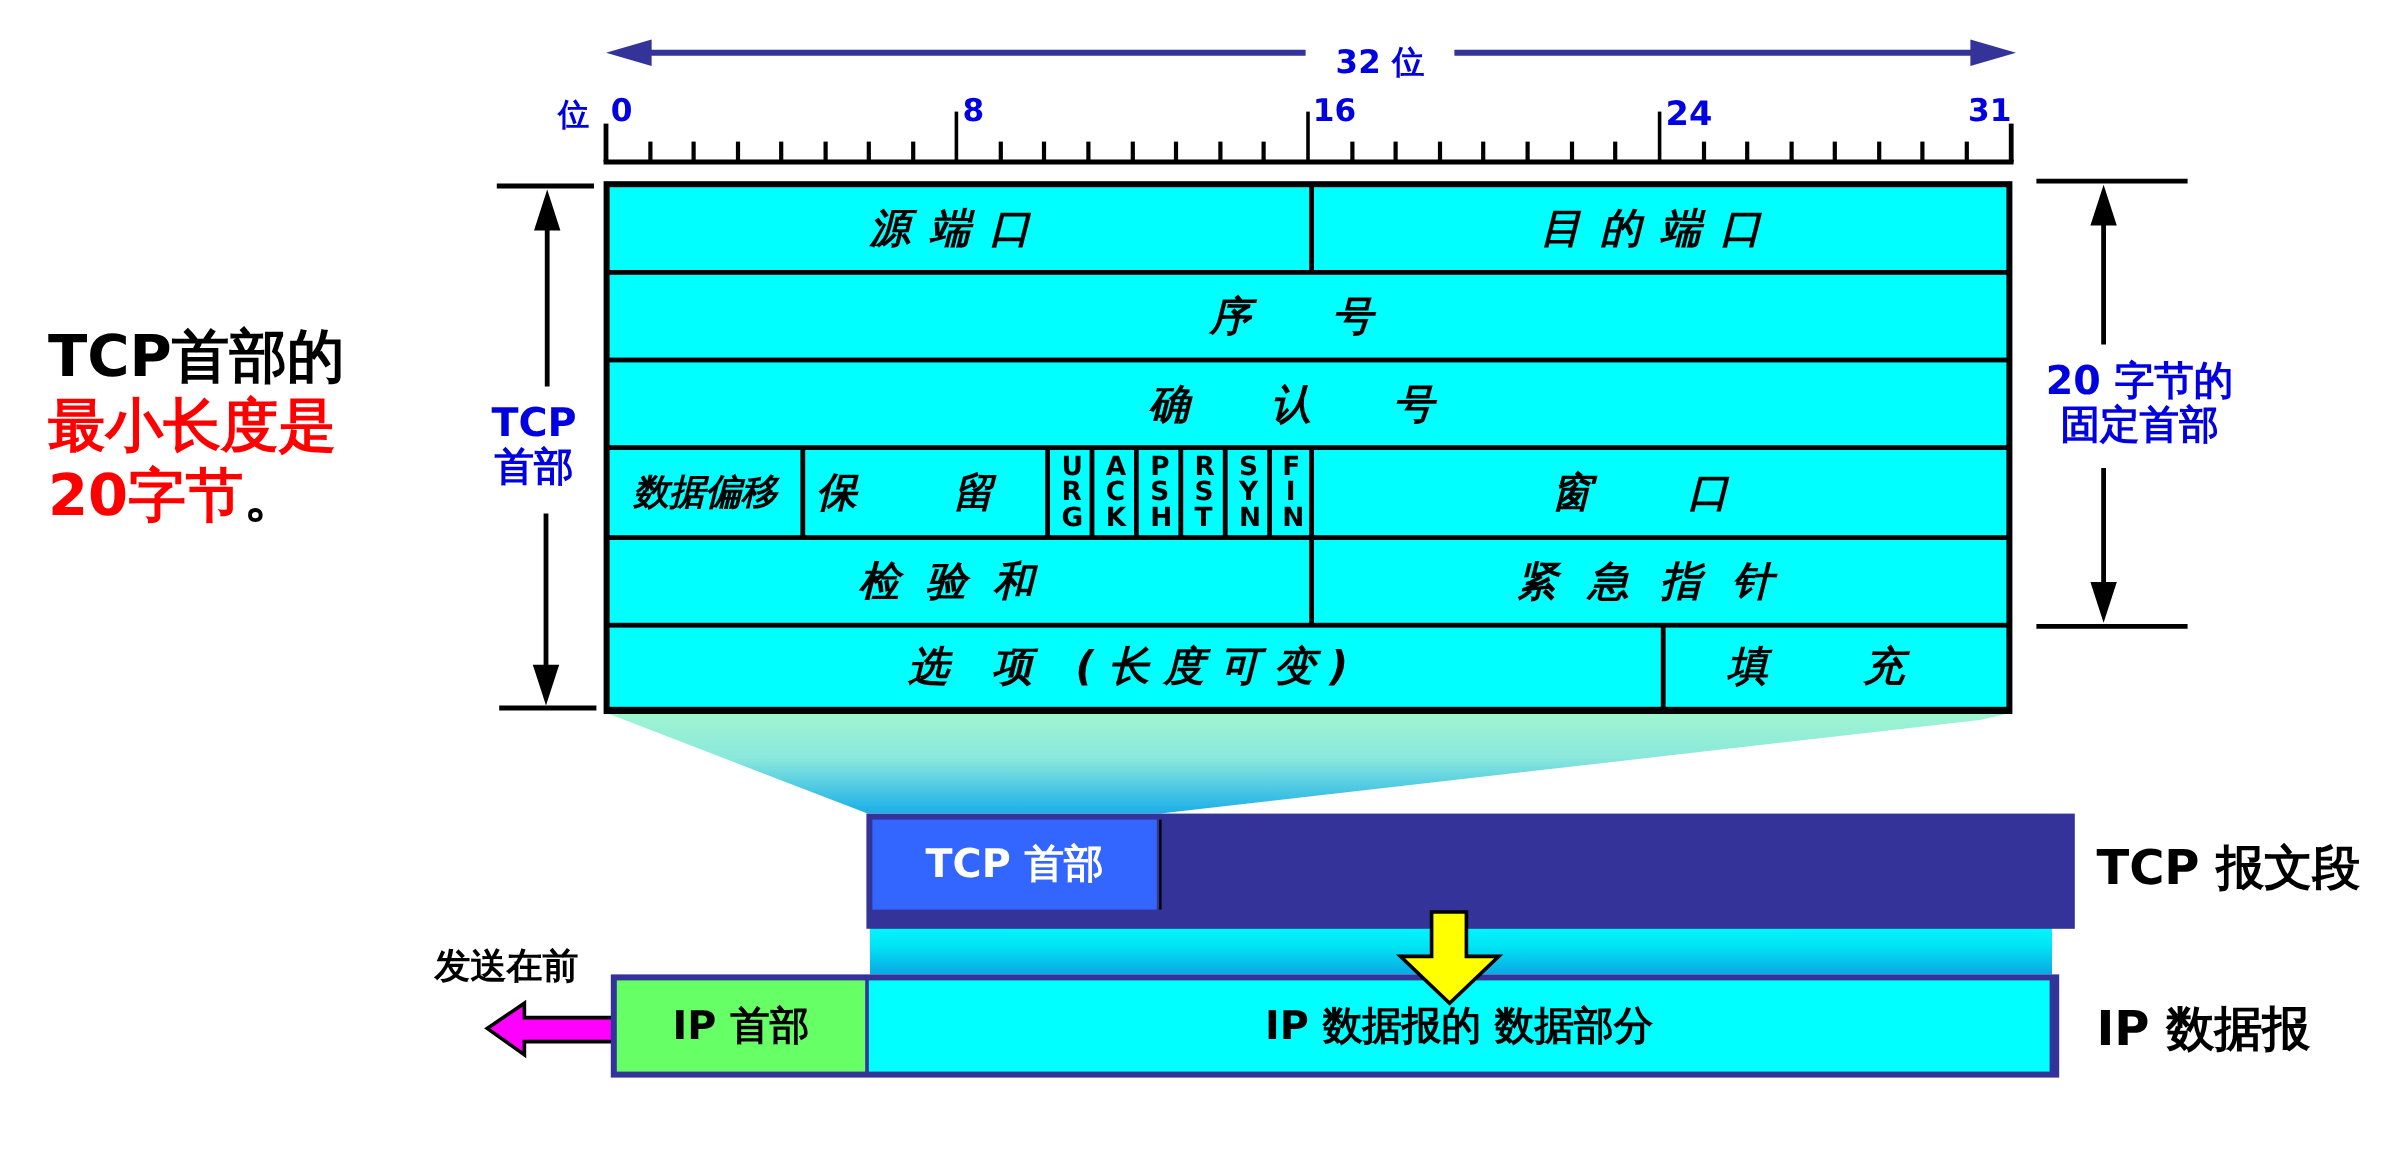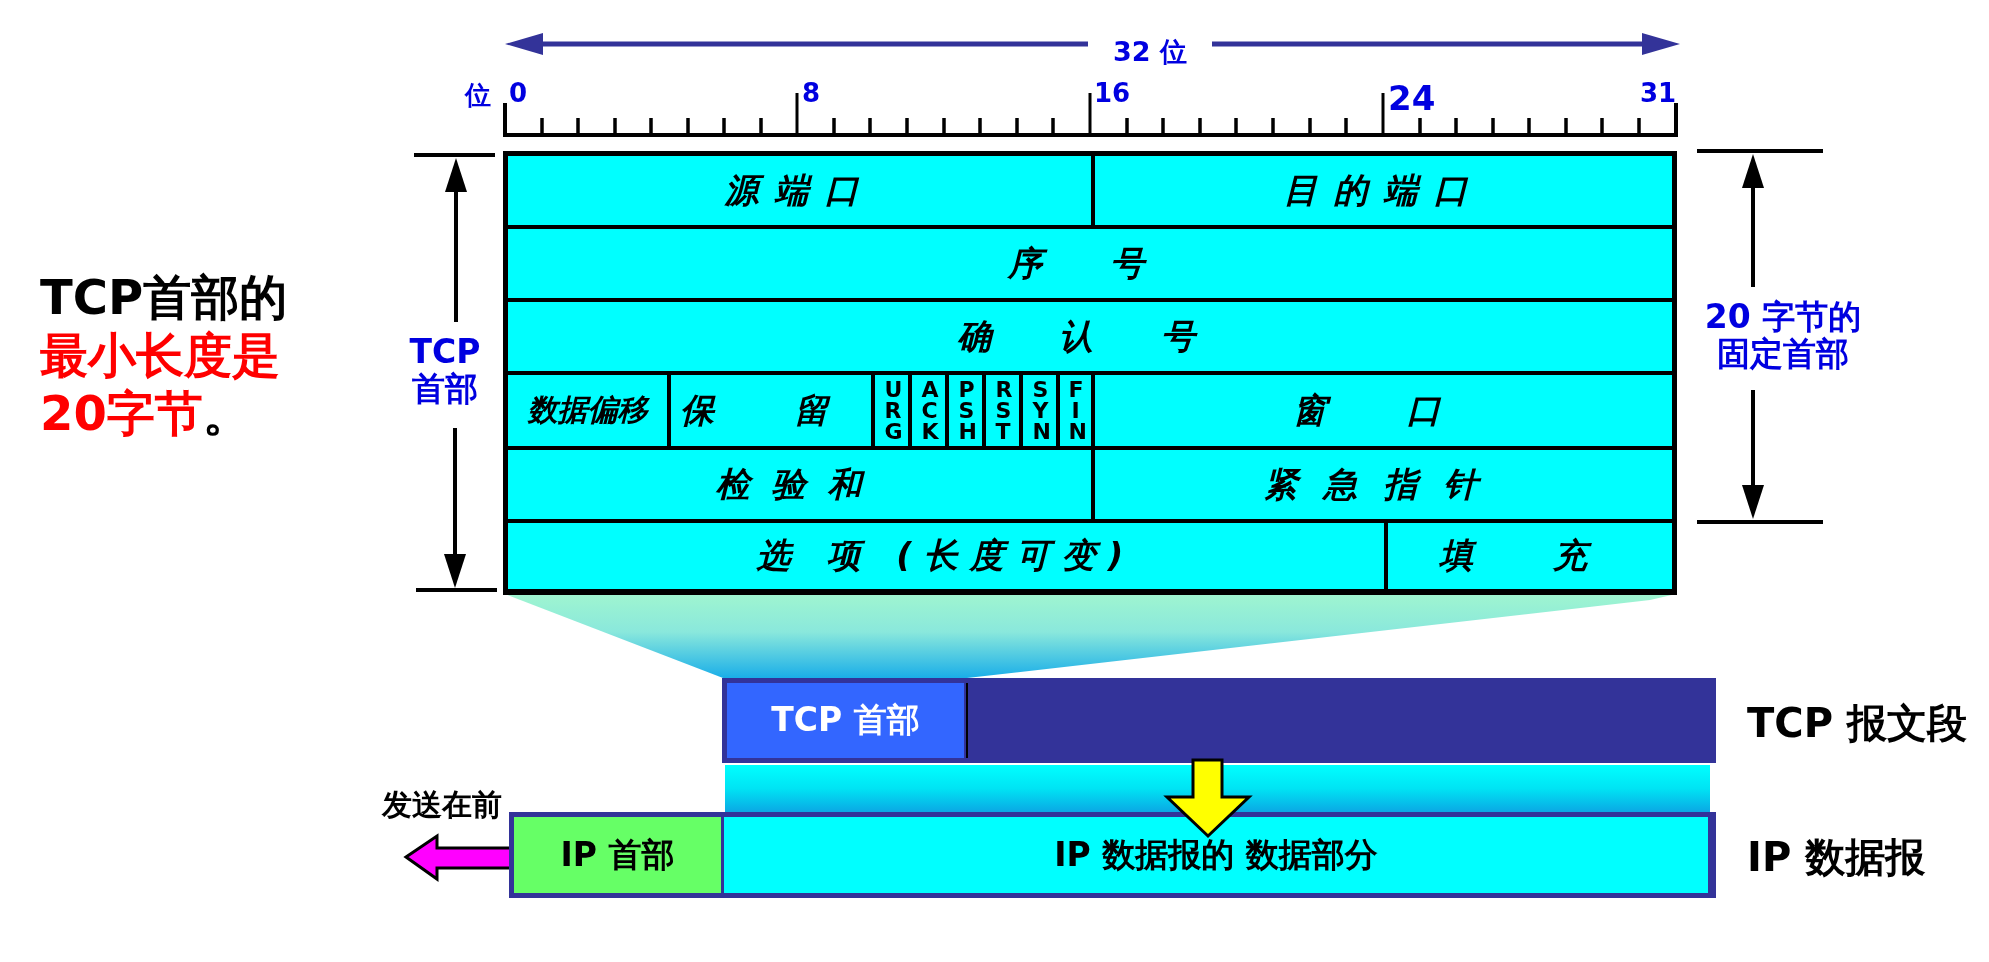--- a/index.html
+++ b/index.html
@@ -102,21 +102,21 @@
   <rect x="725" y="765" width="985" height="47" fill="url(#bandGrad)"></rect>
 
   <polygon points="406,857 437,836 437,848 512,848 512,868 437,868 437,879" fill="#ff00ff" stroke="#000" stroke-width="3" stroke-linejoin="miter"></polygon>
 </svg>
 
 <div class="abs bold blue" style="left:1113px;top:34px;font-size:27px;">32 位</div>
 <div class="abs bold blue" style="left:465px;top:78px;font-size:26px;">位</div>
 <div class="abs bold blue" style="left:509px;top:78px;font-size:26px;">0</div>
 <div class="abs bold blue" style="left:802px;top:78px;font-size:26px;">8</div>
 <div class="abs bold blue" style="left:1094px;top:78px;font-size:26px;">16</div>
-<div class="abs bold blue" style="left:1388px;top:78px;font-size:34px;">24</div>
+<div class="abs bold blue" style="left:1388px;top:78px;font-size:28px;">24</div>
 <div class="abs bold blue" style="left:1640px;top:78px;font-size:26px;">31</div>
 
 <div class="abs bold" style="left:40px;top:268px;font-size:48px;line-height:58px;color:#000;">
   <div>TCP首部的</div>
   <div style="color:#ff0000;">最小长度是</div>
   <div><span style="color:#ff0000;">20字节</span><span>。</span></div>
 </div>
 
 <div class="abs bold blue" style="left:400px;top:333px;width:90px;text-align:center;font-size:33px;line-height:37px;">
   <div>TCP</div>
@@ -180,29 +180,29 @@
     </div>
 
   <div class="cell" style="left:5px;top:372px;width:876px;height:66px;letter-spacing:12px;">
       <span>选 项 (长度可变)</span>
     </div>
   <div class="cell" style="left:885px;top:372px;width:284px;height:66px;letter-spacing:34px;">
       <span>填 充</span>
     </div>
 </div>
 
-<div class="abs" style="left:722px;top:678px;width:994px;height:85px;background:#333399;">
+<div class="abs" style="left:722px;top:678px;width:994px;height:96px;background:#333399;padding-left:13px;">
   <div class="abs" style="left:5px;top:5px;width:237px;height:75px;background:#3366ff;color:#fff;display:flex;align-items:center;justify-content:center;font-weight:bold;font-size:33px;">TCP 首部</div>
   <div class="abs" style="left:244px;top:5px;width:2px;height:75px;background:#000;"></div>
 </div>
 <div class="abs bold" style="left:1747px;top:696px;font-size:40px;color:#000;">TCP 报文段</div>
 
 <div class="abs" style="left:509px;top:812px;width:1207px;height:86px;background:#333399;">
   <div class="abs" style="left:215px;top:5px;width:984px;height:76px;background:#00ffff;color:#000;display:flex;align-items:center;justify-content:center;font-weight:bold;font-size:33px;">IP 数据报的 数据部分</div>
   <div class="abs" style="left:5px;top:5px;width:207px;height:76px;background:#66ff66;color:#000;display:flex;align-items:center;justify-content:center;font-weight:bold;font-size:33px;">IP 首部</div>
 </div>
 <div class="abs bold" style="left:1747px;top:830px;font-size:40px;color:#000;">IP 数据报</div>
 
 <svg width="1989" height="962" style="pointer-events:none;">
   <polygon points="1193,760 1222,760 1222,797 1249,797 1208,836 1167,797 1193,797" fill="#ffff00" stroke="#000" stroke-width="3" stroke-linejoin="miter"></polygon>
 </svg>
 
-<div class="abs bold" style="left:362px;top:785px;font-size:30px;color:#000;margin-left:20px;">发送在前</div>
+<div class="abs bold" style="left:362px;top:785px;font-size:30px;color:#000;">发送在前</div>
 
 </body></html>

